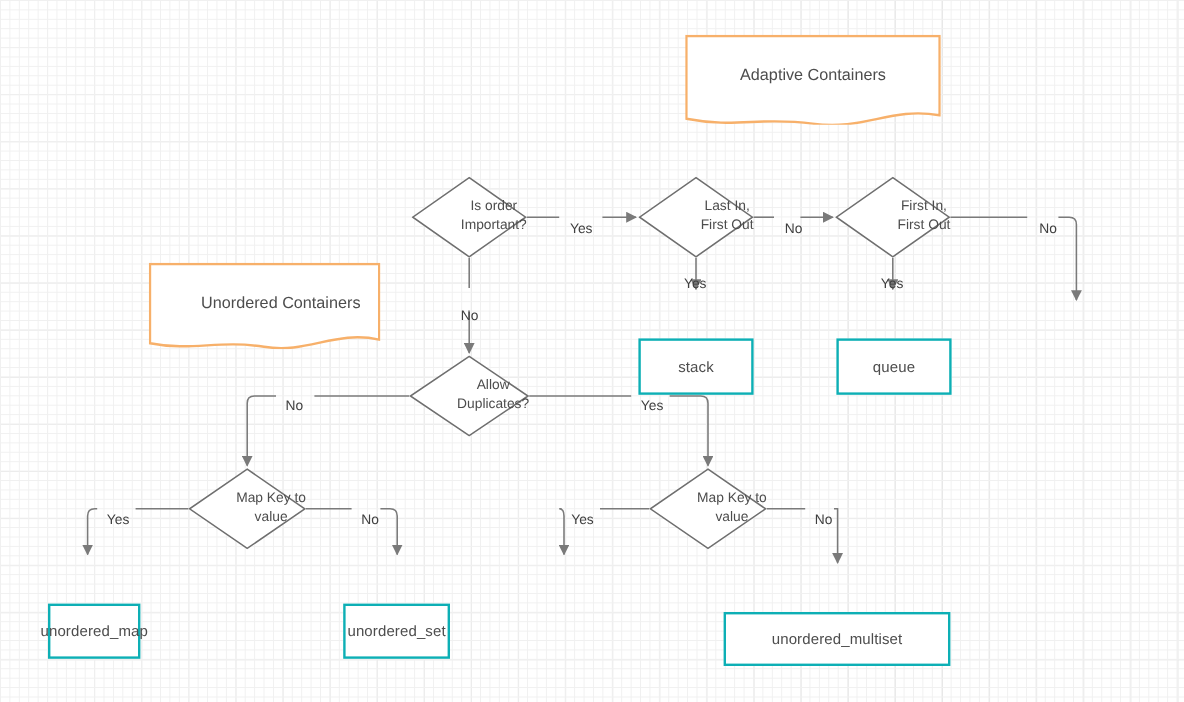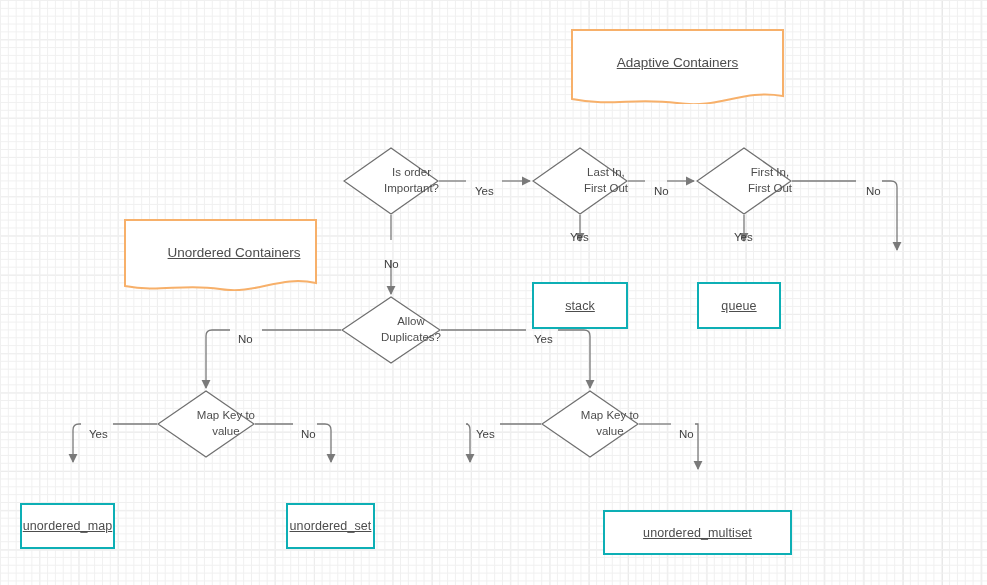--- a/index.html
+++ b/index.html
@@ -28,21 +28,20 @@
   }
   #edges {
     position: absolute;
     left: 0; top: 0;
     width: 987px;
     height: 585px;
   }
   .node {
     position: absolute;
     box-sizing: border-box;
-    text-decoration: underline;
   }
   
   .termbox {
     border: 2px solid #0dafb5;
     background: #ffffff;
     display: flex;
     align-items: center;
     justify-content: center;
     color: #4d4d4d;
     font-size: 12.5px;
@@ -237,24 +236,24 @@
       <span>
         <span>Map Key to</span><br>
         <span>value</span>
       </span>
     </div>
   </div>
 
   <div class="node termbox" style="left:532px; top:243px; width:96px; height:47px;">
     <span>stack</span>
   </div>
-  <div class="node termbox" style="left:697px; top:243px; width:84px; height:47px;">
+  <div class="node termbox" style="left:697px; top:243px; width:96px; height:47px;">
     <span>queue</span>
   </div>
-  <div class="node termbox" style="left:20px; top:464px; width:95px; height:46px;">
+  <div class="node termbox" style="left:40px; top:464px; width:77px; height:46px;">
     <span>unordered_map</span>
   </div>
   <div class="node termbox" style="left:286px; top:464px; width:89px; height:46px;">
     <span>unordered_set</span>
   </div>
   <div class="node termbox" style="left:603px; top:471px; width:189px; height:45px;">
     <span>unordered_multiset</span>
   </div>
 
   <span class="edge-label" style="left:475px; top:173px;">Yes</span>

